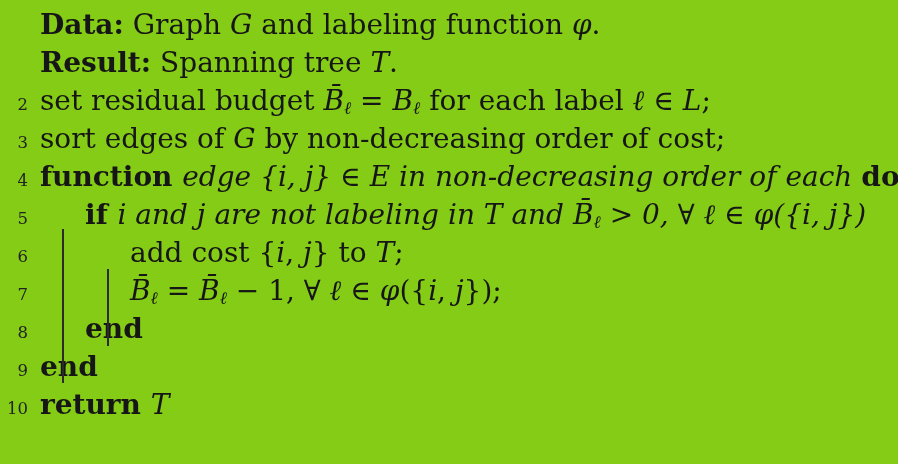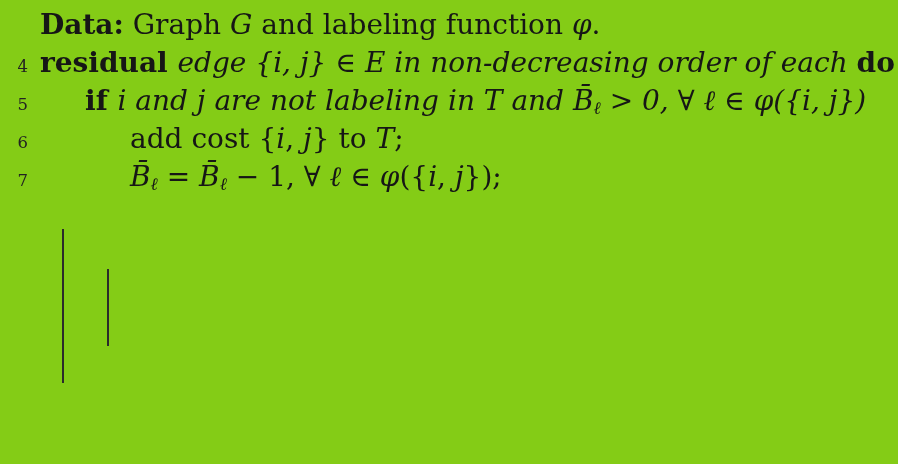--- a/index.html
+++ b/index.html
@@ -30,36 +30,54 @@
 
 <div class="page">
 
   <div class="rule" id="ruleA"></div>
   <div class="rule" id="ruleB"></div>
 
   <div class="line lvl0">
     <span class="num"></span><span class="b">Data:</span><span class="r"> Graph </span><span class="i">G</span><span class="r"> and labeling function </span><span class="i">φ</span><span class="r">.</span>
   </div>
 
-
-
+  <div class="line lvl0">
+    <span class="num"></span><span class="b">Result:</span><span class="r"> Spanning tree </span><span class="i">T</span><span class="r">.</span>
+  </div>
 
 
   <div class="line lvl0">
-    <span class="num">4</span><span class="b">residual </span><span class="i">edge {i, j} ∈ E in non-decreasing order of each </span><span class="b">do</span>
+    <span class="num">2</span><span class="r">set residual budget </span><span class="i">B̄</span><span class="s">ℓ</span><span class="r"> = </span><span class="i">B</span><span class="s">ℓ</span><span class="r"> for each label </span><span class="i">ℓ</span><span class="r"> ∈ </span><span class="i">L</span><span class="r">;</span>
+  </div>
+
+  <div class="line lvl0">
+    <span class="num">3</span><span class="r">sort edges of </span><span class="i">G</span><span class="r"> by non-decreasing order of cost;</span>
+  </div>
+
+  <div class="line lvl0">
+    <span class="num">4</span><span class="b">function </span><span class="i">edge {i, j} ∈ E in non-decreasing order of each </span><span class="b">do</span>
   </div>
 
   <div class="line lvl1">
     <span class="num">5</span><span class="b">if </span><span class="i">i and j are not labeling in T and </span><span class="i">B̄</span><span class="s">ℓ</span><span class="i"> &gt; 0, ∀ ℓ ∈ φ({i, j}) </span>
   </div>
 
   <div class="line lvl2">
     <span class="num">6</span><span class="r">add cost {</span><span class="i">i</span><span class="r">, </span><span class="i">j</span><span class="r">} to </span><span class="i">T</span><span class="r">;</span>
   </div>
 
   <div class="line lvl2">
     <span class="num">7</span><span class="i">B̄</span><span class="s">ℓ</span><span class="r"> = </span><span class="i">B̄</span><span class="s">ℓ</span><span class="r"> − 1, ∀ </span><span class="i">ℓ</span><span class="r"> ∈ </span><span class="i">φ</span><span class="r">({</span><span class="i">i</span><span class="r">, </span><span class="i">j</span><span class="r">});</span>
   </div>
 
+  <div class="line lvl1">
+    <span class="num">8</span><span class="b">end</span>
+  </div>
 
+  <div class="line lvl0">
+    <span class="num">9</span><span class="b">end</span>
+  </div>
 
+  <div class="line lvl0">
+    <span class="num">10</span><span class="b">return </span><span class="i">T</span>
+  </div>
 
 </div>
 
 </body></html>

